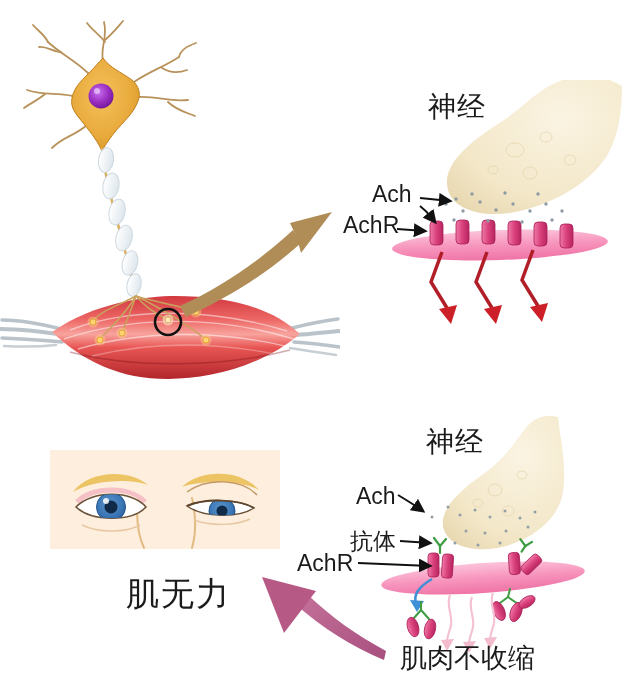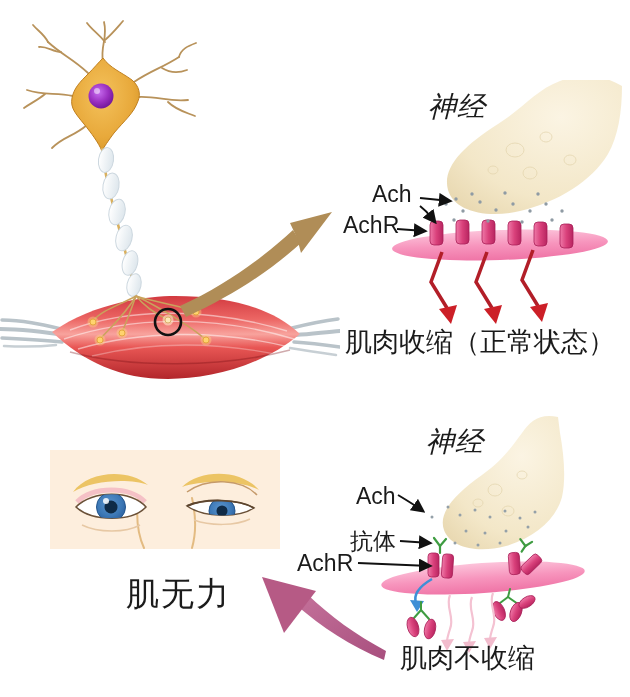--- a/index.html
+++ b/index.html
@@ -2,21 +2,21 @@
 <html><head>
 <meta charset="utf-8">
 <style>
   html,body{margin:0;padding:0;background:#ffffff;}
   .canvas{
     position:relative;width:630px;height:697px;background:#ffffff;overflow:hidden;
     font-family:"Liberation Sans","DejaVu Sans",sans-serif;color:#1b1b1b;
   }
   .abs{position:absolute;}
   .lbl{position:absolute;white-space:nowrap;color:#1b1b1b;line-height:1.05;}
-  .lbl-cn{font-size:28px;letter-spacing:1px;font-style:italic;}
+  .lbl-cn{font-size:28px;letter-spacing:1px;}
   .lbl-en{font-size:23px;}
   .cap{font-size:27px;letter-spacing:0px;}
   .cap-big{font-size:33px;letter-spacing:2px;}
   svg{display:block;}
 </style>
 </head>
 <body>
 
 <div class="canvas">
 
@@ -387,21 +387,20 @@
         <circle cx="182" cy="71" r="5.5" fill="#0f2b47"></circle>
       </g>
       <path d="M147,66 C165,58 199,59 214,68" stroke="#5d452e" stroke-width="2" fill="none"></path>
       <path d="M154,80 C170,86 196,86 210,79" stroke="#e7c8a4" stroke-width="1.5" fill="none"></path>
     </g>
   </svg>
 
   <div class="lbl lbl-cn" style="left:428px;top:92px">神经</div>
   <div class="lbl lbl-en" style="left:372px;top:182px">Ach</div>
   <div class="lbl lbl-en" style="left:343px;top:213px">AchR</div>
-  <div class="lbl cap" style="left:345px;top:328px">肌肉收缩（正常状态）</div>
 
   <div class="lbl lbl-cn" style="left:426px;top:427px">神经</div>
   <div class="lbl lbl-en" style="left:356px;top:484px">Ach</div>
   <div class="lbl lbl-en" style="left:350px;top:529px">抗体</div>
   <div class="lbl lbl-en" style="left:297px;top:551px">AchR</div>
   <div class="lbl cap" style="left:400px;top:644px">肌肉不收缩</div>
 
   <div class="lbl cap-big" style="left:126px;top:577px">肌无力</div>
 </div>
 

